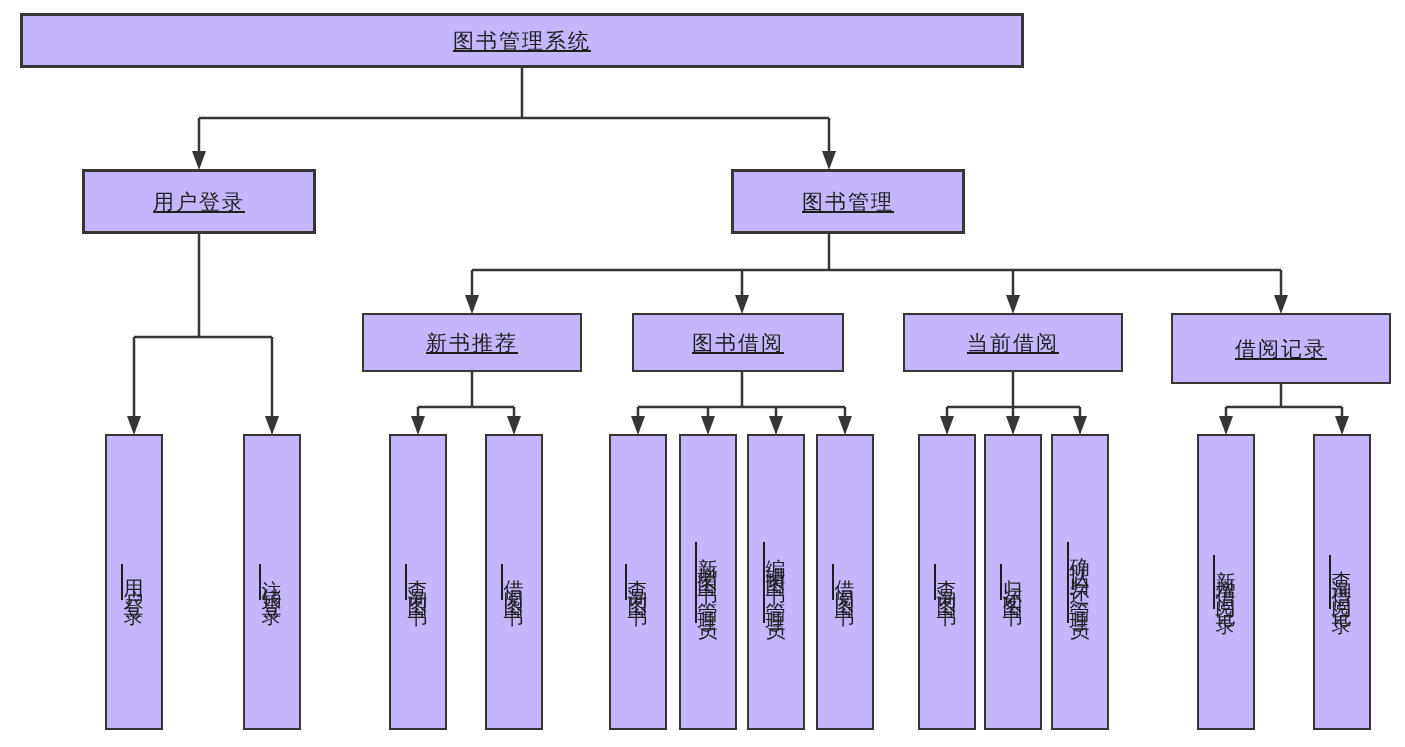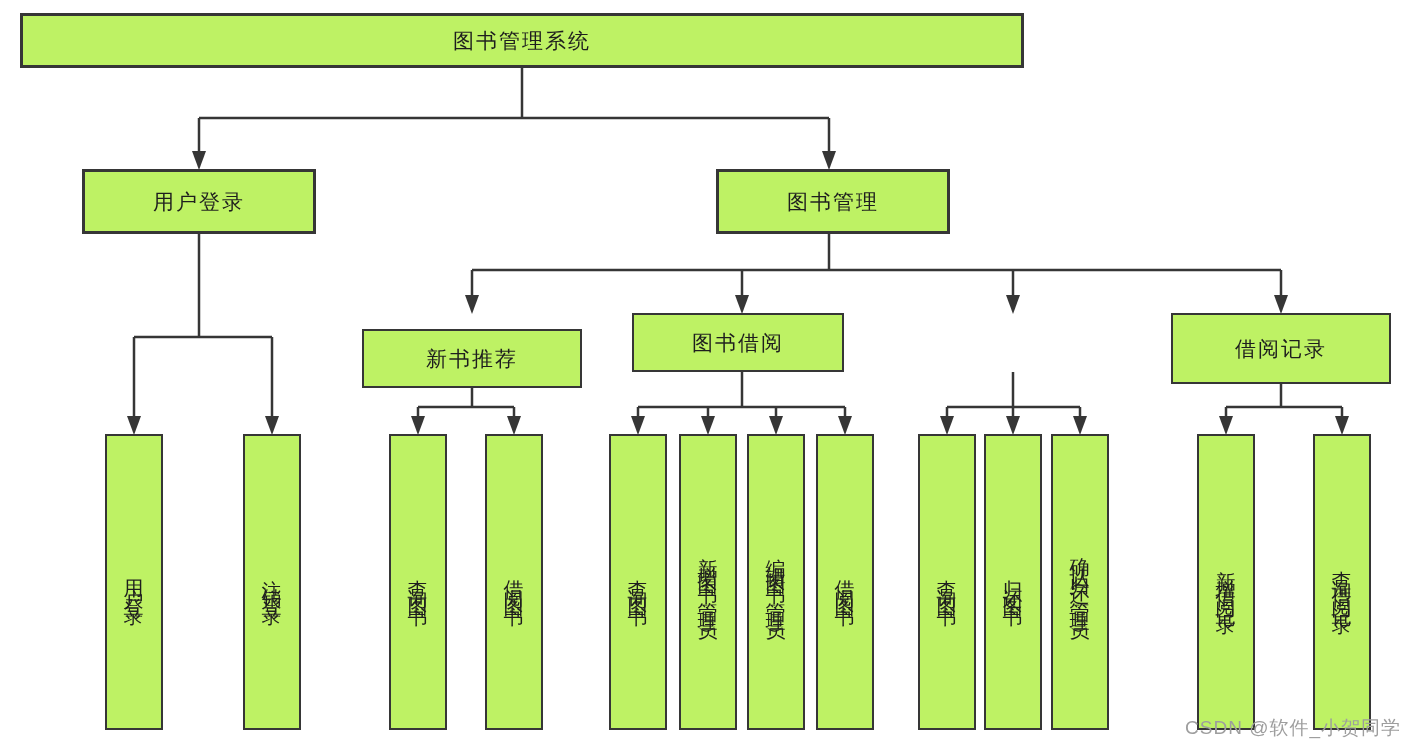--- a/index.html
+++ b/index.html
@@ -7,27 +7,28 @@
     position:relative;
     width:1405px;height:747px;
     background:#ffffff;
     font-family:"Liberation Sans","DejaVu Sans",sans-serif;
     overflow:hidden;
   }
   .wires{position:absolute;left:0;top:0;width:1405px;height:747px;}
   .node{
     position:absolute;
     box-sizing:border-box;
-    background:#bef264;
+    background:#c4b5fd;
     border:3px solid #363636;
     color:#1e1e1e;
     display:flex;align-items:center;justify-content:center;
     font-size:21px;
     letter-spacing:2px;
     z-index:2;
+    text-decoration:underline;
   }
   .node.thin{border-width:2.5px;}
   .vlabel{
     writing-mode:vertical-rl;
     text-orientation:mixed;
     letter-spacing:9px;
     font-size:20px;
     line-height:1;
     white-space:nowrap;
   }
@@ -114,29 +115,32 @@
     </g>
   </svg>
 
   <div class="node" style="left:20px;top:13px;width:1004px;height:55px;">
     <span>图书管理系统</span>
   </div>
 
   <div class="node" style="left:82px;top:169px;width:234px;height:65px;">
     <span>用户登录</span>
   </div>
-  <div class="node" style="left:716px;top:169px;width:234px;height:65px;">
+  <div class="node" style="left:731px;top:169px;width:234px;height:65px;">
     <span>图书管理</span>
   </div>
 
-  <div class="node thin" style="left:362px;top:313px;width:220px;height:59px;margin-top:16px;">
+  <div class="node thin" style="left:362px;top:313px;width:220px;height:59px;">
     <span>新书推荐</span>
   </div>
   <div class="node thin" style="left:632px;top:313px;width:212px;height:59px;">
     <span>图书借阅</span>
+  </div>
+  <div class="node thin" style="left:903px;top:313px;width:220px;height:59px;">
+    <span>当前借阅</span>
   </div>
   <div class="node thin" style="left:1171px;top:313px;width:220px;height:71px;">
     <span>借阅记录</span>
   </div>
 
   <div class="node thin" style="left:105px;top:434px;width:58px;height:296px;">
     <span class="vlabel">用户登录</span>
   </div>
   <div class="node thin" style="left:243px;top:434px;width:58px;height:296px;">
     <span class="vlabel">注销登录</span>
@@ -168,15 +172,14 @@
   <div class="node thin" style="left:1051px;top:434px;width:58px;height:296px;">
     <span class="vlabel">确认归还（管理员）</span>
   </div>
   <div class="node thin" style="left:1197px;top:434px;width:58px;height:296px;">
     <span class="vlabel">新增借阅记录</span>
   </div>
   <div class="node thin" style="left:1313px;top:434px;width:58px;height:296px;">
     <span class="vlabel">查询借阅记录</span>
   </div>
 
-  <div class="watermark">CSDN @软件_小贺同学</div>
 
 </div>
 
 </body></html>

